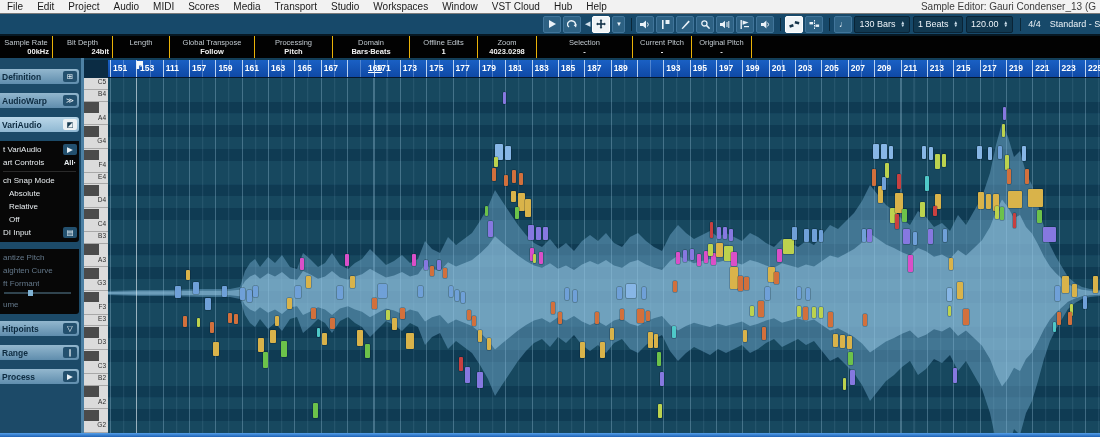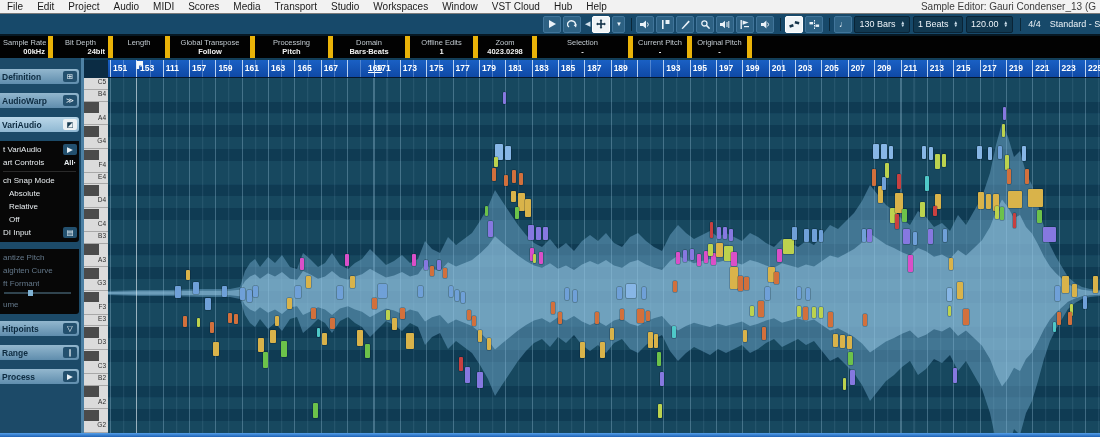--- a/index.html
+++ b/index.html
@@ -20,21 +20,21 @@
   .tbtn.narrow{min-width:11px;}
   .tbtn svg{display:block;}
   .tsep{width:1px;height:13px;background:#0B2738;margin:0 4px;flex:none;}
   .tmini{color:#cfe0ec;font-size:7px;margin:0 2px;flex:none;}
   .tval{height:15px;flex:none;background:#113850;border:1px solid #0A2436;border-radius:2px;color:#EDF3F8;
     font-size:9px;display:flex;align-items:center;padding:0 4px;margin-right:3px;}
   .tval .spin{margin-left:5px;display:flex;flex-direction:column;line-height:3.4px;font-size:4.6px;color:#cfe0ec;}
   .tplain{color:#EDF3F8;font-size:9px;margin:0 6px 0 3px;flex:none;white-space:nowrap;}
   
   .infoline{position:absolute;left:0;top:36px;width:1100px;height:22px;background:#020202;display:flex;box-sizing:border-box;}
-  .icell{flex:none;border-right:5px solid #eab308;display:flex;flex-direction:column;justify-content:space-between;
+  .icell{flex:none;border-right:1px solid #eab308;display:flex;flex-direction:column;justify-content:space-between;
     padding:2px 3px 2px;box-sizing:border-box;}
   .ilabel{color:#C2CAD0;font-size:7.5px;text-align:center;white-space:nowrap;}
   .ival{color:#F2F2F2;font-size:7.5px;font-weight:bold;text-align:center;white-space:nowrap;}
   .ival.split{display:flex;justify-content:flex-end;}
   
   .editor{position:absolute;left:0;top:58px;width:1100px;height:375px;background:#123E58;}
   
   .inspector{position:absolute;left:0;top:0;width:84px;height:375px;background:#1C4A68;box-sizing:border-box;
     border-right:3px solid #4E81A4;padding-top:11px;overflow:hidden;}
   .itab{height:15px;margin:0 2px 9px 0;background:linear-gradient(#93B7CE,#5F8DAD);border-radius:0 3px 3px 0;

